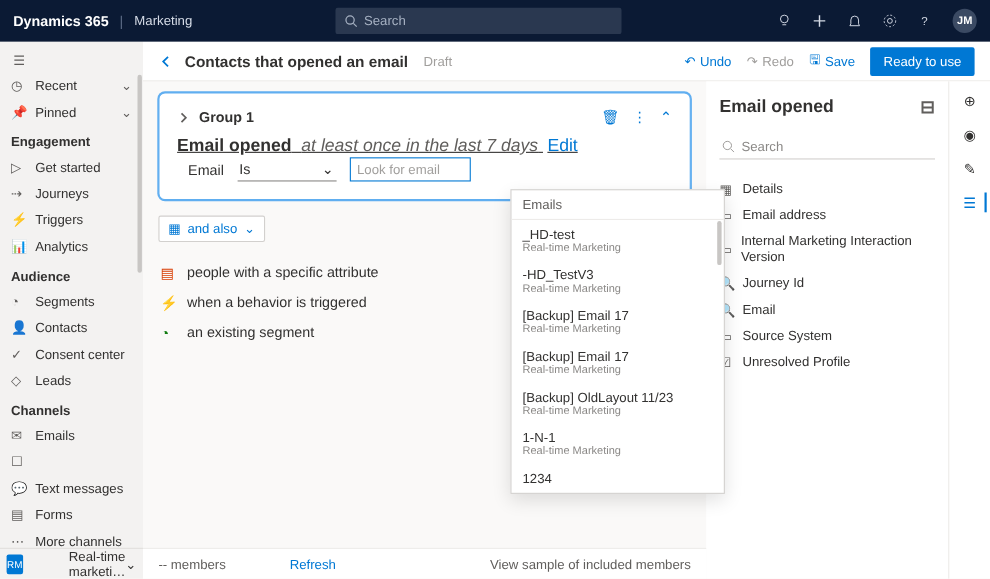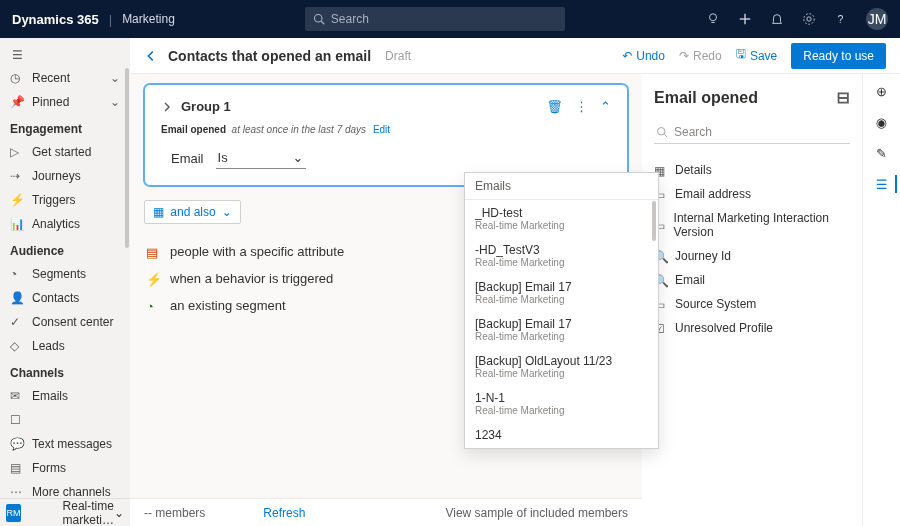--- a/index.html
+++ b/index.html
@@ -7,21 +7,21 @@
   
   
   .topbar { height: 38px; background: #0b1a34; color: #fff; display: flex; align-items: center; padding: 0 12px; }
   .brand { font-size: 13px; font-weight: 600; }
   .brand-sep { margin: 0 10px; color: #5c6b85; }
   .brand-area { font-size: 12px; color: #d5dbe6; }
   .topsearch { margin-left: 130px; width: 260px; height: 24px; background: #2a3850; border-radius: 2px; display: flex; align-items: center; padding: 0 8px; color: #a6b1c2; font-size: 12px; }
   .topsearch svg { margin-right: 6px; }
   .topright { margin-left: auto; display: flex; align-items: center; gap: 18px; }
   .topright .icon { color: #d5dbe6; cursor: pointer; display: flex; }
-  .avatar { width: 22px; height: 22px; border-radius: 50%; background: #3b4a63; color: #fff; font-size: 14px; display: flex; align-items: center; justify-content: center; }
+  .avatar { width: 22px; height: 22px; border-radius: 50%; background: #3b4a63; color: #fff; font-size: 10px; display: flex; align-items: center; justify-content: center; font-weight: bold; }
 
   
   .leftnav { position: absolute; top: 38px; left: 0; width: 130px; height: 488px; background: #f3f2f1; padding: 6px 0; font-size: 12px; overflow: hidden; }
   .nav-hamburger { padding: 4px 12px; color: #605e5c; }
   .nav-item { display: flex; align-items: center; padding: 5px 10px; color: #323130; cursor: pointer; gap: 8px; }
   .nav-item .chev { margin-left: auto; color: #605e5c; }
   .nav-section { padding: 8px 10px 4px; font-weight: 600; font-size: 12px; color: #323130; }
   .nav-icon { width: 14px; height: 14px; display: inline-flex; color: #605e5c; flex-shrink: 0; }
   .leftnav-scroll { position: absolute; right: 1px; top: 30px; width: 4px; height: 180px; background: #c8c6c4; border-radius: 2px; }
   .leftnav-footer { position: absolute; bottom: 0; left: 0; right: 0; height: 28px; background: #f3f2f1; display: flex; align-items: center; padding: 0 6px; border-top: 1px solid #e1dfdd; text-align: right; }
@@ -40,21 +40,21 @@
   .ready { background: #0078d4; color: #fff; padding: 6px 12px; border-radius: 2px; }
 
   
   .canvas { position: absolute; top: 74px; left: 130px; right: 0; bottom: 0; display: flex; }
   .builder { flex: 1; padding: 10px 14px; position: relative; }
   .groupcard { background: #fff; border: 1px solid #60aef0; border-radius: 6px; padding: 14px 16px 16px; position: relative; }
   .groupcard.selected { box-shadow: 0 0 0 1px #60aef0; }
   .grouphdr { display: flex; align-items: center; gap: 8px; margin-bottom: 10px; }
   .chev-icon { width: 12px; height: 12px; color: #605e5c; }
   .group-actions { margin-left: auto; display: flex; gap: 12px; color: #0078d4; }
-  .cond-line { font-size: 10px; margin-bottom: 12px; }
+  .cond-line { font-size: 16px; margin-bottom: 1px; text-decoration: underline; }
   .cond-line b { font-weight: 600; }
   .cond-italic { font-style: italic; color: #605e5c; }
   .editlink { color: #0078d4; cursor: pointer; margin-left: 4px; }
   .cond-row { display: flex; align-items: center; gap: 12px; padding-left: 10px; }
   .cond-label { font-size: 13px; }
   .cond-select { width: 90px; border: none; border-bottom: 1px solid #8a8886; padding: 3px 2px; font-size: 13px; display: flex; justify-content: space-between; align-items: center; }
   .cond-input { width: 110px; border: 1px solid #0078d4; padding: 3px 6px; font-size: 12px; outline: none; }
   .cond-input::placeholder { color: #a19f9d; }
 
   .andalso { margin: 14px 0; }
@@ -247,20 +247,21 @@
       <div class="cond-line">
         <b>Email opened</b>&nbsp;&nbsp;<span class="cond-italic">at least once in the last 7 days</span>
         <span class="editlink">Edit</span>
       </div>
       <div class="cond-row">
         <span class="cond-label">Email</span>
         <div class="cond-select">
           <span>Is</span>
             <span>⌄</span>
         </div>
+        <input class="cond-input" placeholder="Look for email" style="">
       </div>
     </div>
 
     <div class="andalso">
       <div class="andalso-btn">
         <span style="color:#0078d4">▦</span>
           <span>and also</span>
           <span>⌄</span>
       </div>
     </div>

